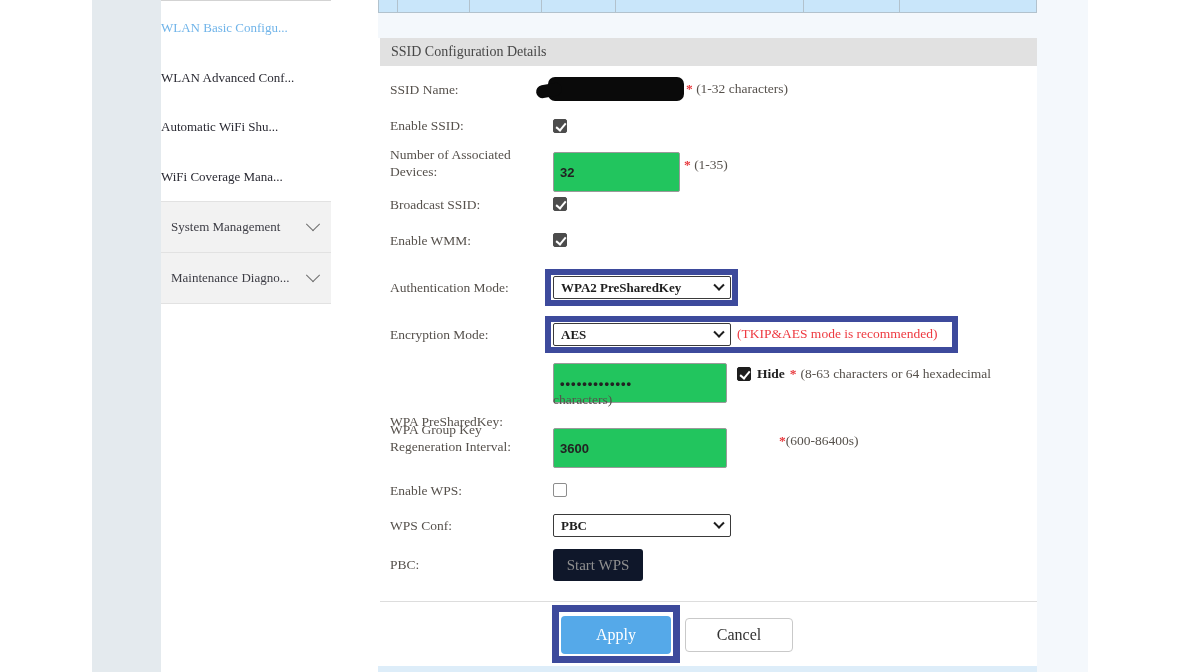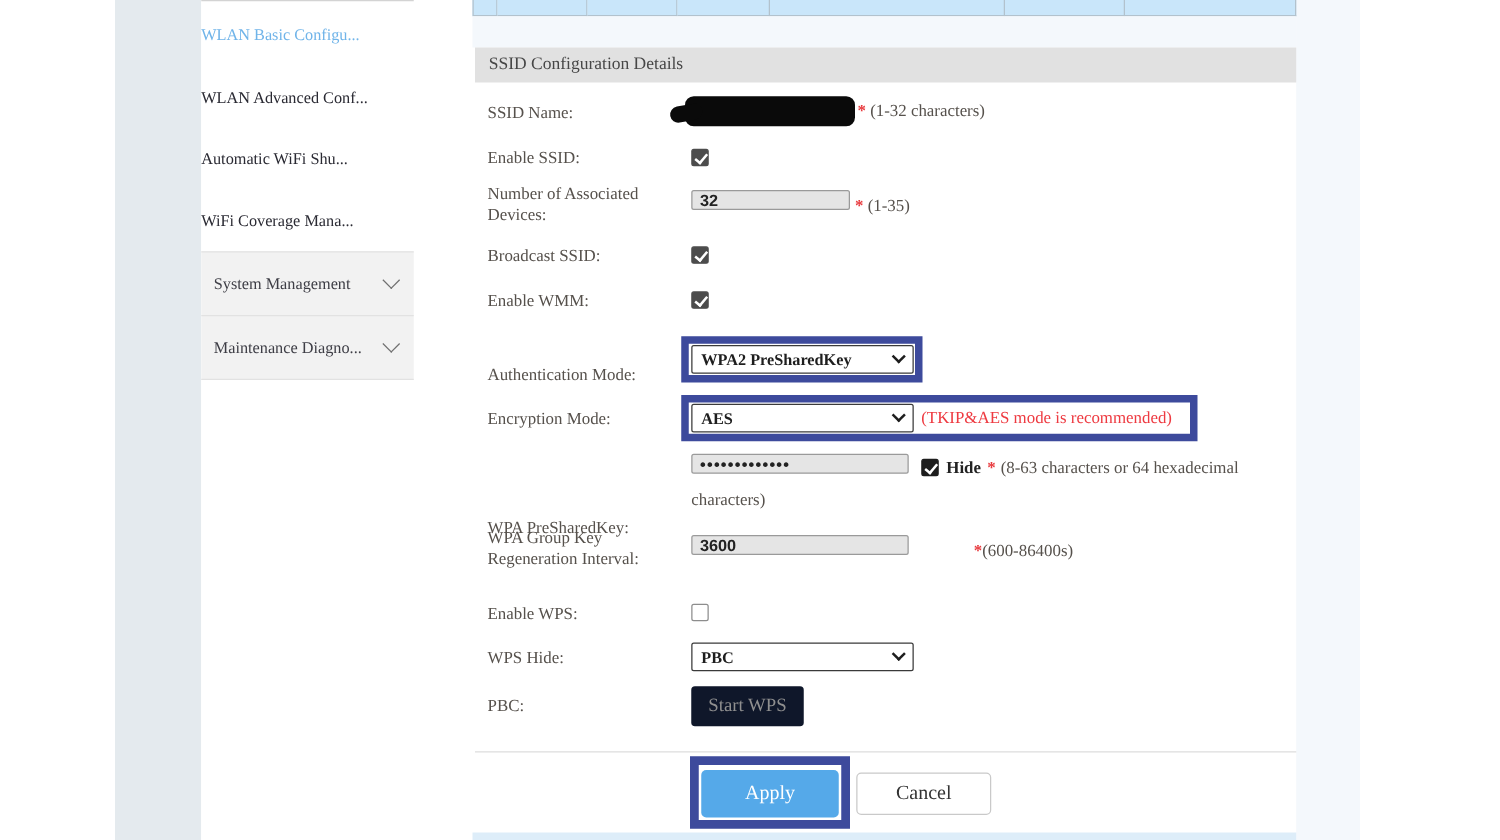--- a/index.html
+++ b/index.html
@@ -28,21 +28,21 @@
   .lbl.narrow{width:135px;}
   .hint{position:absolute;font-size:13.5px;color:#56514c;white-space:nowrap;}
   .star{color:#e8393d;font-weight:bold;}
   .rednote{color:#ee3a41;}
 
   .cb{position:absolute;width:14px;height:14px;border-radius:2px;background:#fff;border:1.5px solid #8d8d8d;box-sizing:border-box;cursor:pointer;}
   .cb.checked{background:#4c4c4c;border-color:#4c4c4c;}
   .cb.checked::after{content:"";position:absolute;left:3.5px;top:0.5px;width:4px;height:8px;border-right:2px solid #fff;border-bottom:2px solid #fff;transform:rotate(40deg);}
   .cb.dark.checked{background:#1d1d1d;border-color:#1d1d1d;}
 
-  .tinput{position:absolute;height:16px;border:1px solid #9a9a9a;border-radius:2px;background:#e5e5e5;font-family:"Liberation Sans",sans-serif;font-weight:bold;font-size:13px;color:#222;padding:0 6px;box-sizing:border-box;outline:none;}
+  .tinput{position:absolute;height:40px;border:1px solid #9a9a9a;border-radius:2px;background:#22c55e;font-family:"Liberation Sans",sans-serif;font-weight:bold;font-size:13px;color:#222;padding:0 6px;box-sizing:border-box;outline:none;}
   .tselect{position:absolute;height:23px;border:1px solid #3a3a3a;border-radius:2px;background:#fff;display:flex;align-items:center;justify-content:space-between;padding:0 7px;font-weight:bold;font-size:13px;color:#1e1e1e;box-sizing:border-box;cursor:pointer;}
   .schev{width:6px;height:6px;border-right:2px solid #1e1e1e;border-bottom:2px solid #1e1e1e;transform:rotate(45deg) translate(-2px,-2px);display:inline-block;}
 
   .redact{position:absolute;left:168px;top:77px;width:136px;height:24px;background:#0a0a0a;border-radius:7px;}
   .redact::before{content:"";position:absolute;left:-12px;top:7px;width:26px;height:13px;background:#0a0a0a;border-radius:7px;transform:rotate(-10deg);}
 
   .hl{position:absolute;border:6px solid #3d4a9c;box-sizing:border-box;pointer-events:none;}
   .hl.thick{border-width:7px;}
 
   .btn-disabled{position:absolute;left:173px;top:549px;width:90px;height:32px;background:#0f172a;color:#8f8f8f;border:none;border-radius:3px;font-size:15px;font-family:"Liberation Serif",serif;display:flex;align-items:center;justify-content:center;}
@@ -104,21 +104,21 @@
     <div class="lbl narrow" style="top:146px;">Number of Associated Devices:</div>
     <input class="tinput" style="left: 173px; top: 152px; width: 127px;" value="32">
     <div class="hint" style="left:304px;top:157px;"><span class="star">*</span> <span>(1-35)</span></div>
 
     <div class="lbl" style="top:196px;">Broadcast SSID:</div>
     <div class="cb checked" style="left:173px;top:197px;"></div>
 
     <div class="lbl" style="top:232px;">Enable WMM:</div>
     <div class="cb checked" style="left:173px;top:233px;"></div>
 
-    <div class="lbl" style="top:279px;margin-top:12px;">Authentication Mode:</div>
+    <div class="lbl" style="top:279px;">Authentication Mode:</div>
     <div class="hl" style="left:165px;top:269px;width:193px;height:37px;"></div>
     <div class="tselect" style="left:173px;top:276px;width:178px;">
       <span>WPA2 PreSharedKey</span>
       <span class="schev"></span>
     </div>
 
     <div class="lbl" style="top:326px;">Encryption Mode:</div>
     <div class="hl" style="left:165px;top:316px;width:413px;height:37px;"></div>
     <div class="tselect" style="left:173px;top:323px;width:178px;">
       <span>AES</span>
@@ -136,21 +136,21 @@
     </div>
     <div class="hint" style="left:173px;top:392px;">characters)</div>
 
     <div class="lbl" style="top:421px;">WPA Group Key Regeneration Interval:</div>
     <input class="tinput" style="left: 173px; top: 428px; width: 174px;" value="3600">
     <div class="hint" style="left:351px;top:433px;margin-left:48px;"><span class="star">*</span><span>(600-86400s)</span></div>
 
     <div class="lbl" style="top:482px;">Enable WPS:</div>
     <div class="cb" style="left:173px;top:483px;"></div>
 
-    <div class="lbl" style="top:517px;">WPS Hide:</div>
+    <div class="lbl" style="top:517px;">WPS Conf:</div>
     <div class="tselect" style="left:173px;top:514px;width:178px;">
       <span>PBC</span>
       <span class="schev"></span>
     </div>
 
     <div class="lbl" style="top:556px;">PBC:</div>
     <div class="btn-disabled">Start WPS</div>
 
     <div class="divider"></div>
 

